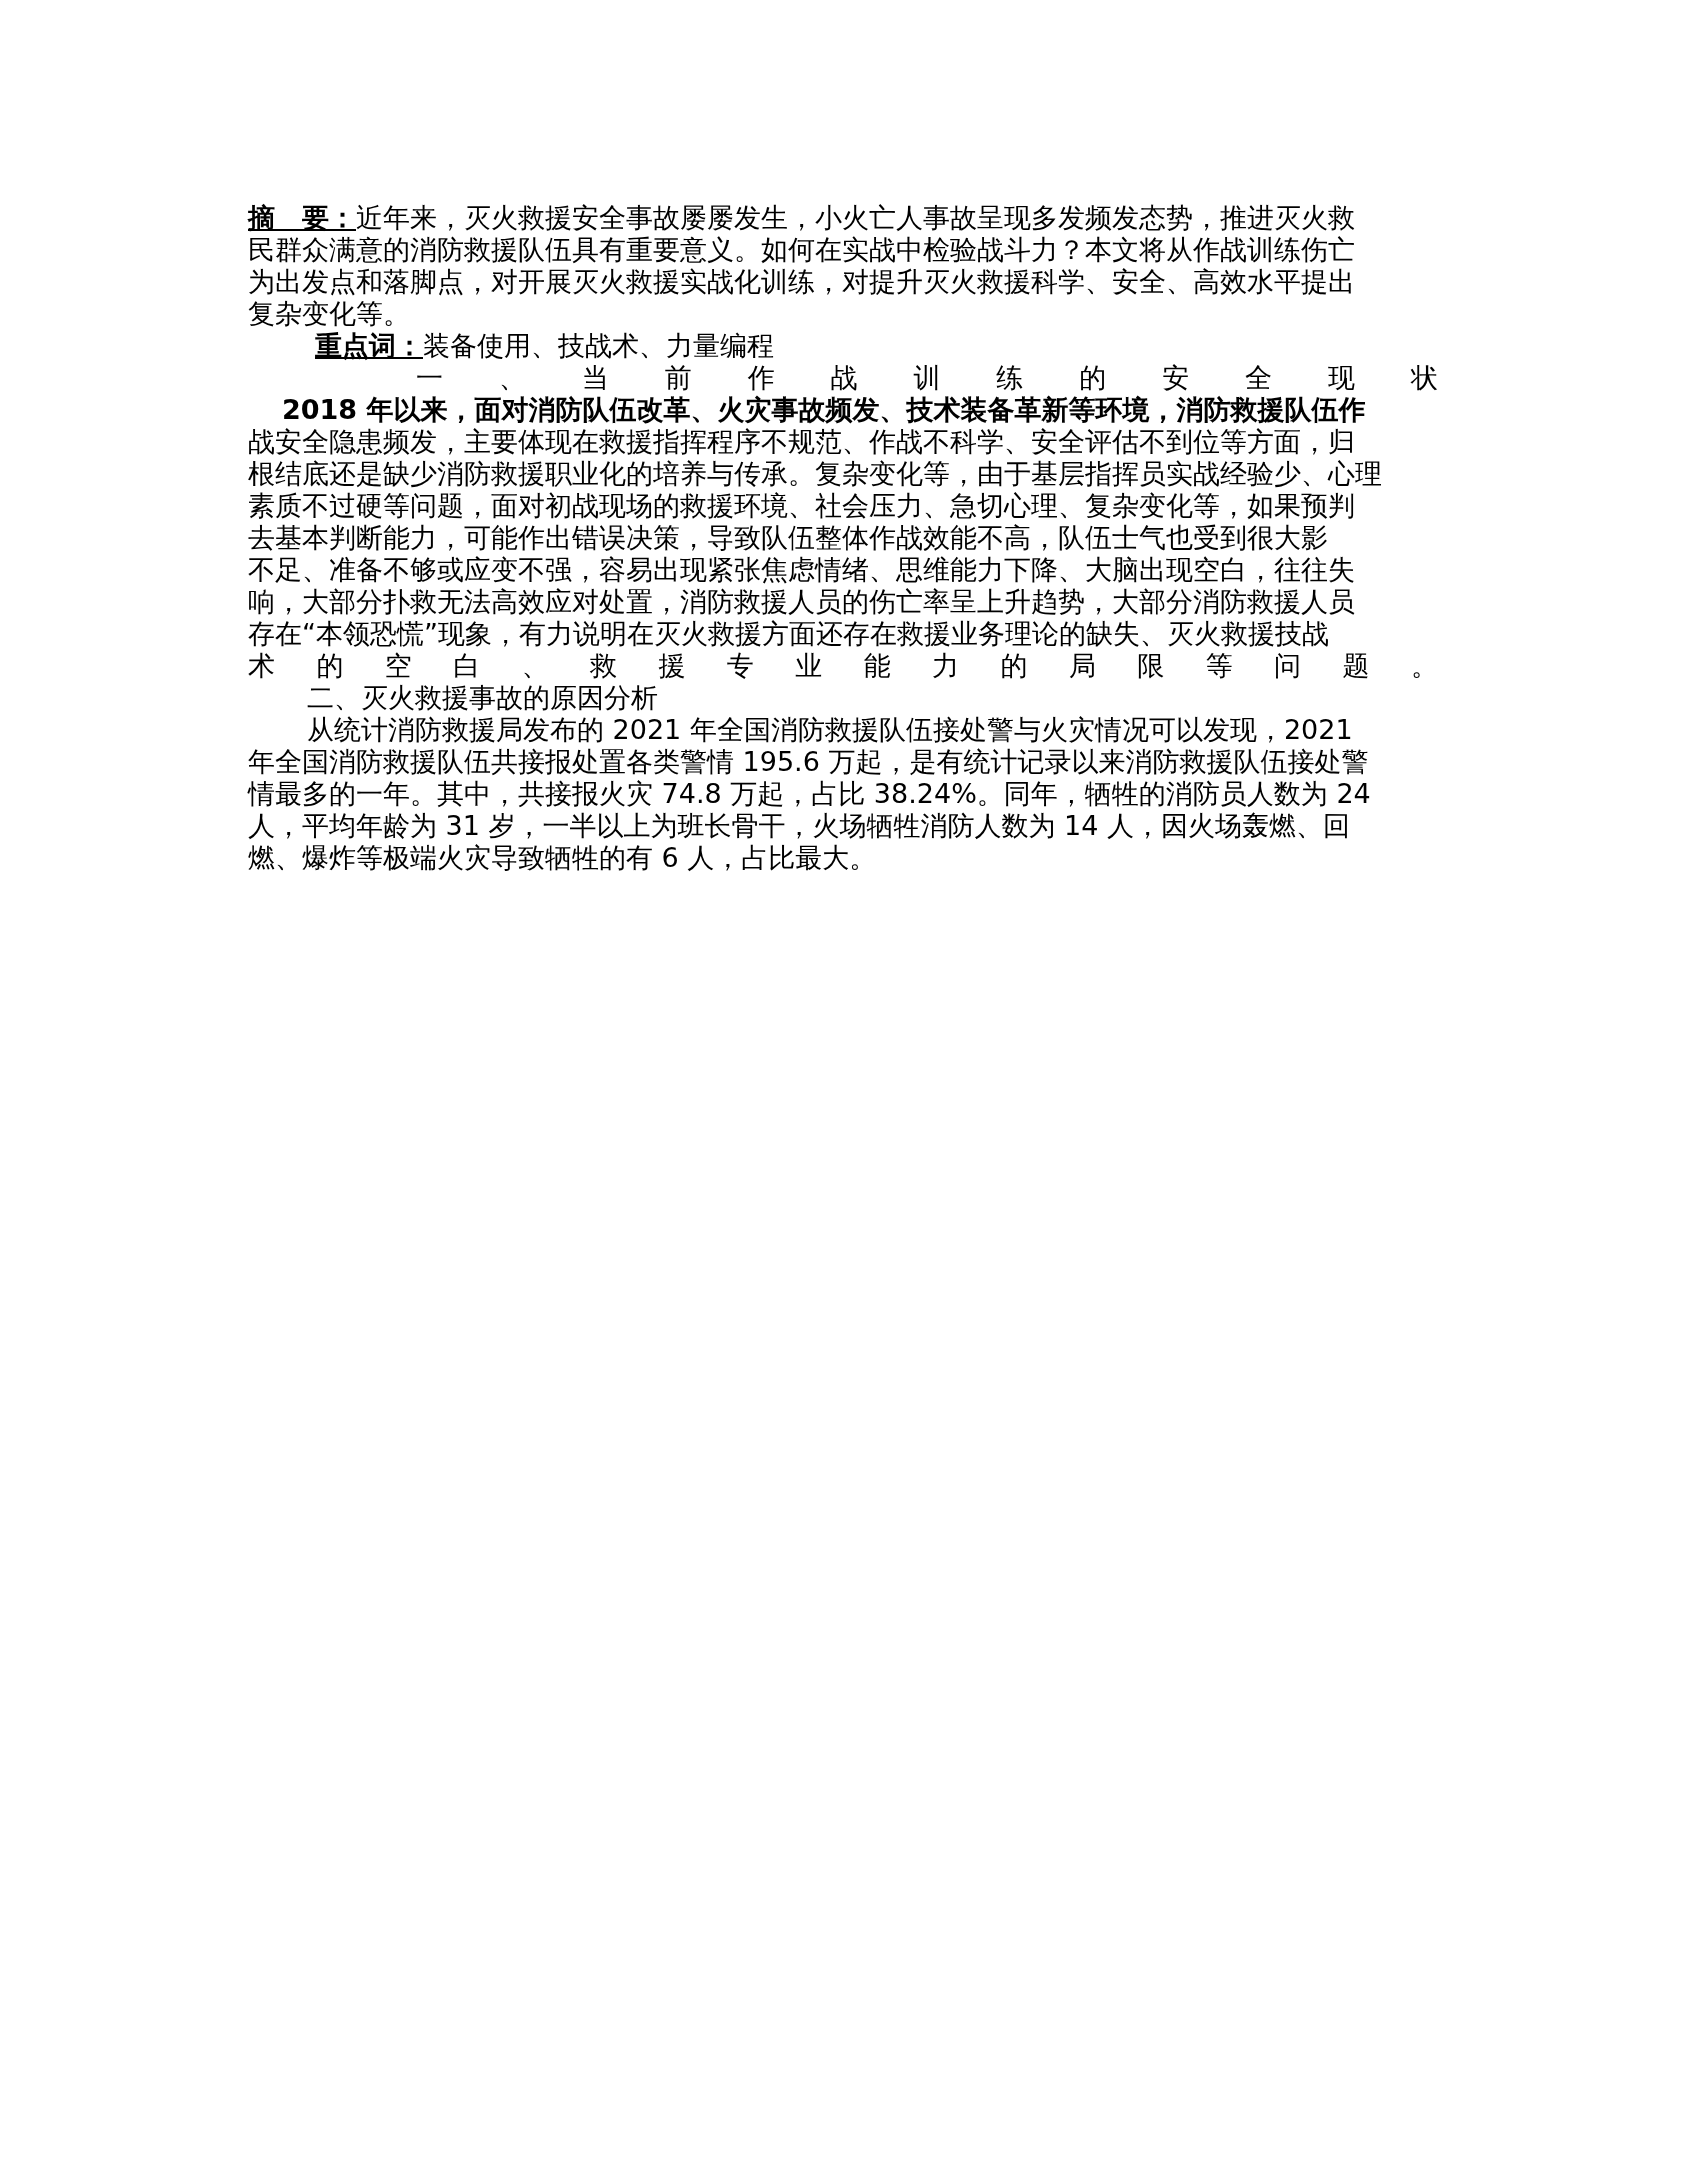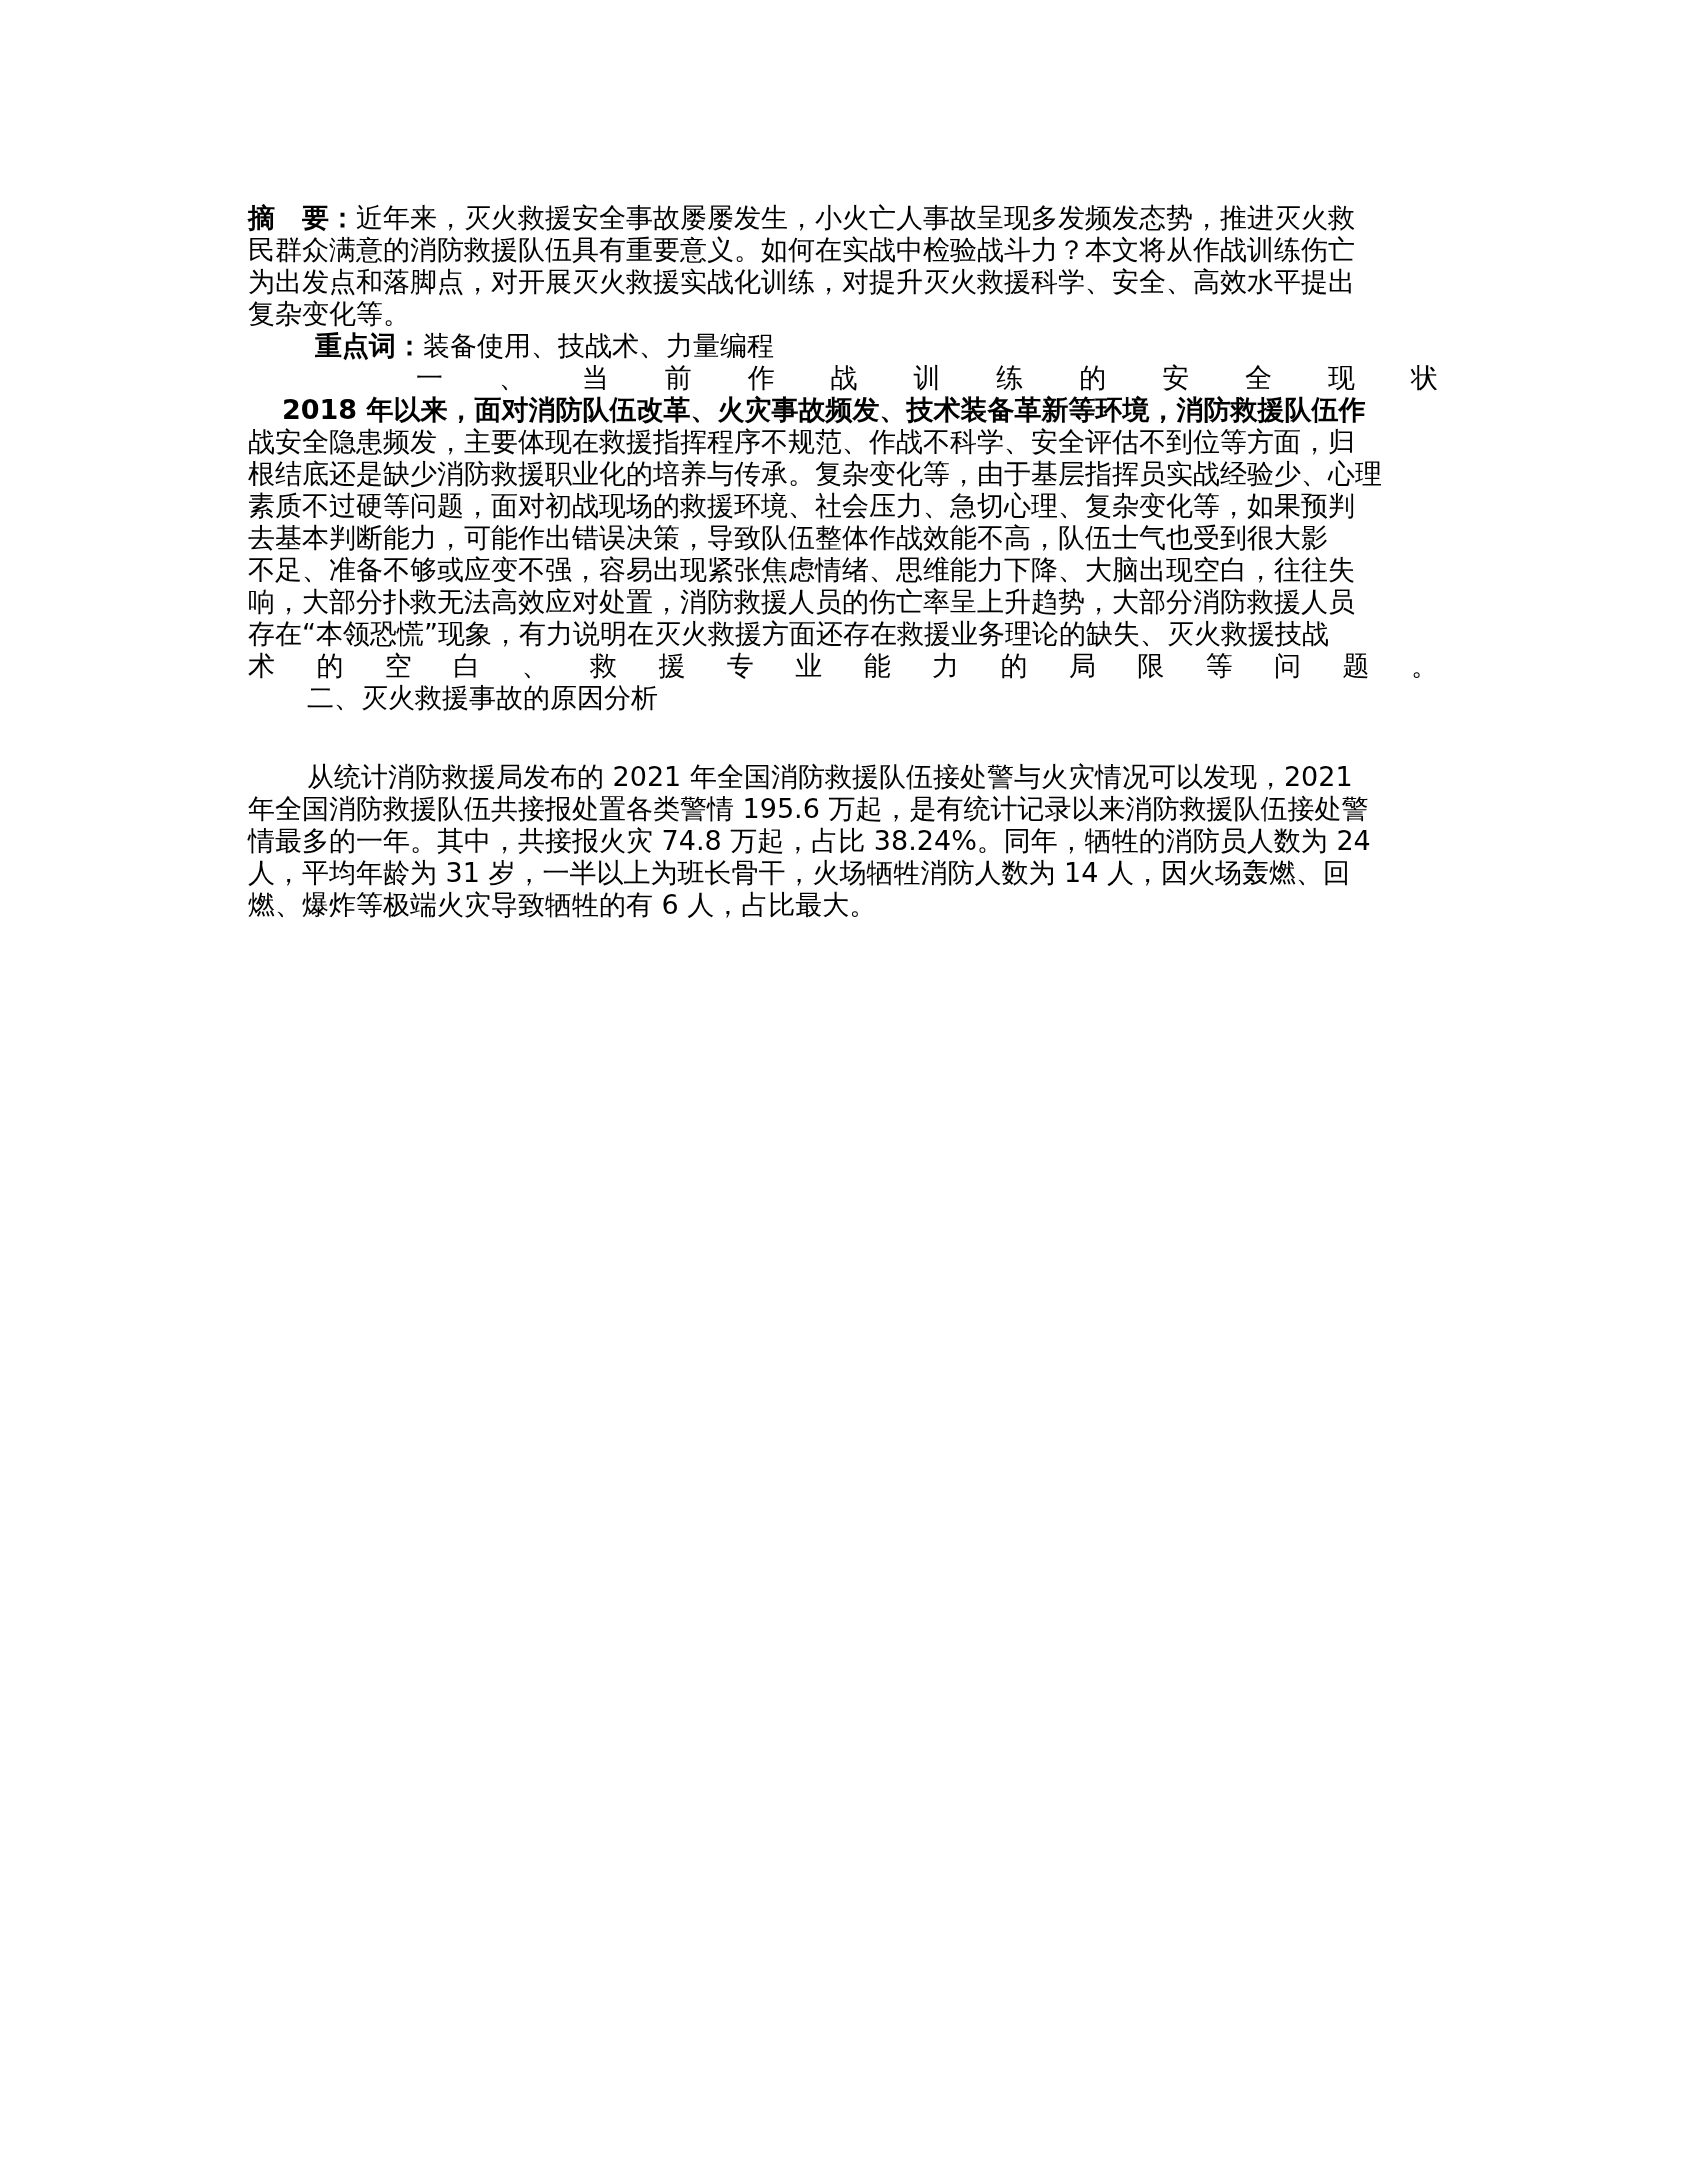--- a/index.html
+++ b/index.html
@@ -17,25 +17,25 @@
     .line {
       display: block;
       white-space: nowrap;
       height: 32px;
       overflow: visible;
     }
     .justify {
       display: flex;
       justify-content: space-between;
     }
-    .bold { font-weight: bold; }
+    .bold { font-weight: bold; text-decoration: underline; }
     .indent-keyword { padding-left: 67px; }
     .indent-2018 { padding-left: 34px; font-weight: bold; }
     .indent-sec2 { padding-left: 59px; }
-    .indent-para { padding-left: 59px; margin-top: 47px; }
+    .indent-para { padding-left: 59px; }
   </style>
 </head>
 <body>
 
 <div class="page">
 
   <div>
     <span class="line justify">
       <span><span class="bold">摘　要：</span><span>近年来，灭火救援安全事故屡屡发生，小火亡人事故呈现多发频发态势，推进灭火救</span></span>
     </span>

